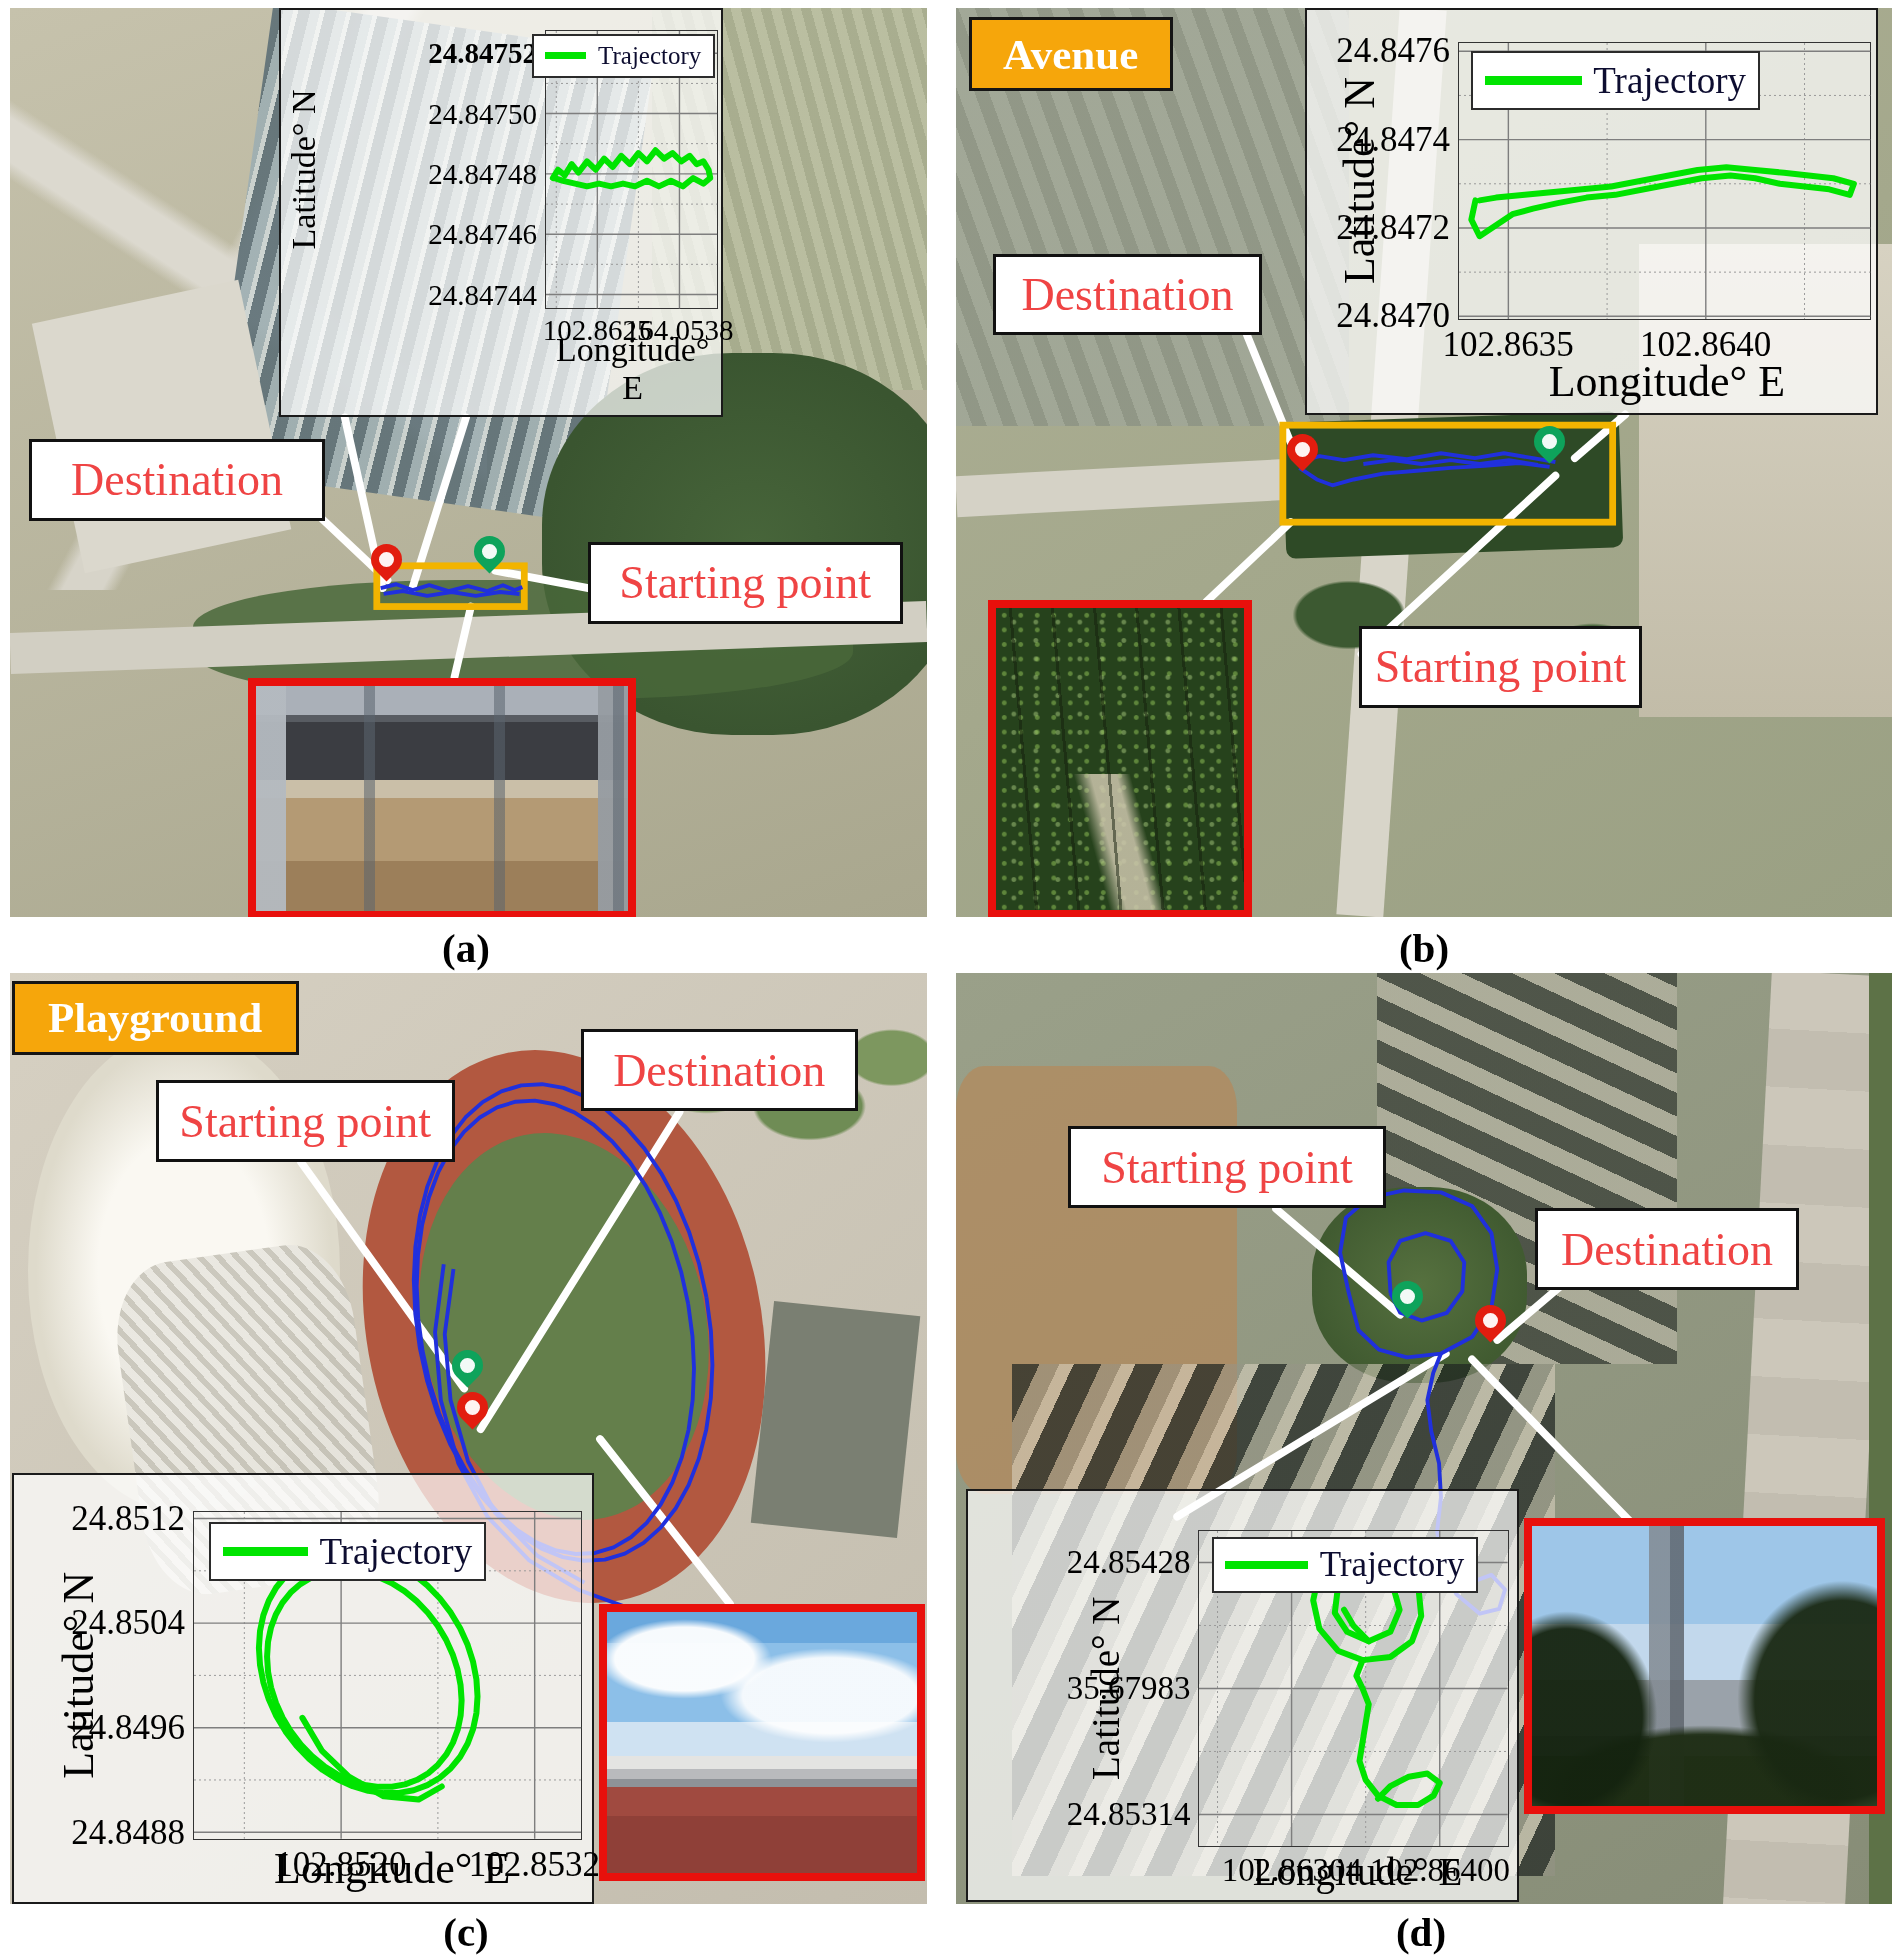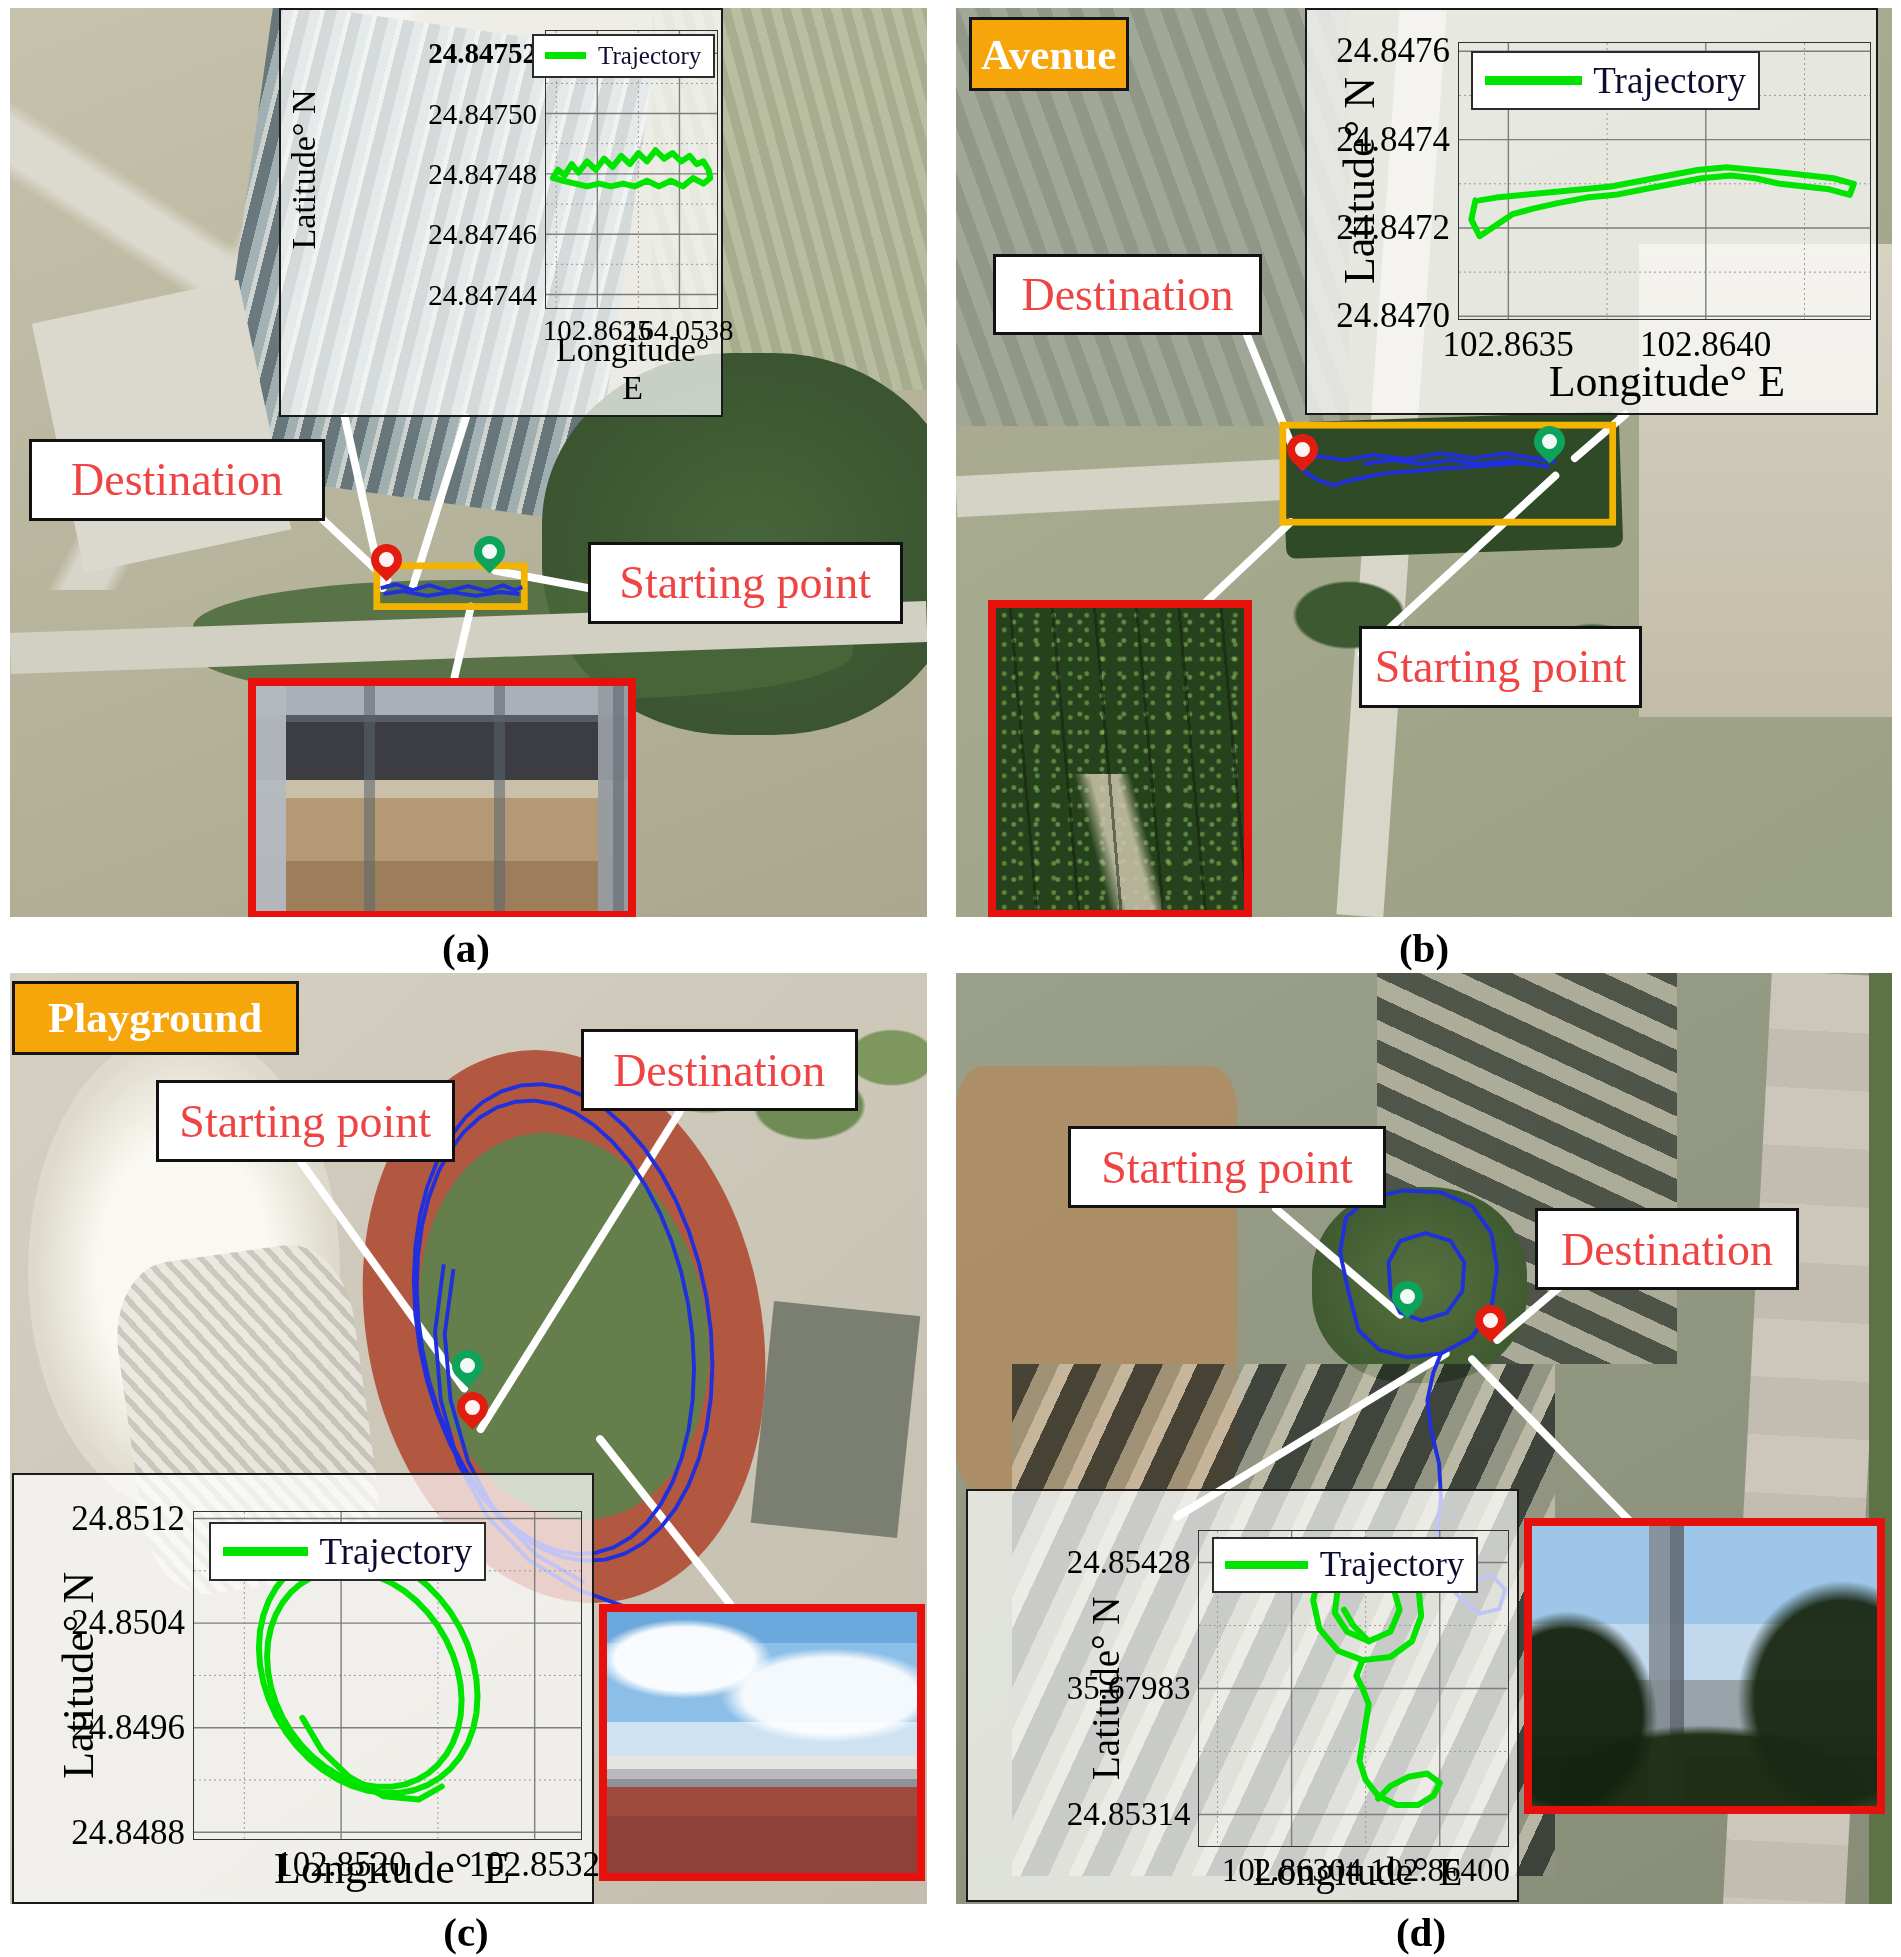--- a/index.html
+++ b/index.html
@@ -72,21 +72,21 @@
   
   .map-overlay{position:absolute;inset:0;width:100%;height:100%;z-index:1}
   .leader{fill:none;stroke:#fff;stroke-width:8;stroke-linecap:round}
   .btraj{fill:none;stroke:var(--map-trajectory-blue);stroke-width:4;stroke-linejoin:round}
   .hrect{fill:none;stroke:var(--highlight-yellow);stroke-width:7}
   
   .tag{position:absolute;z-index:5;height:74px;background:var(--accent-orange);
     border:3.9px solid #151515;color:#fff;font-weight:bold;font-size:43px;
     display:flex;align-items:center;justify-content:center}
   #panel-a .tag{left:1.9px;top:1.9px;width:279px}
-  #panel-b .tag{left:12.6px;top:9.7px;width:160px}
+  #panel-b .tag{left:12.6px;top:9.7px;width:204px}
   #panel-c .tag{left:1.9px;top:7.8px;width:287px}
   #panel-d .tag{left:9.7px;top:1.9px;width:320px;height:78px}
   
   .wbox{position:absolute;z-index:3;height:82px;background:#fff;border:3.9px solid #111;
     color:#ef4444;font-size:46px;display:flex;align-items:center;justify-content:center;white-space:nowrap}
   .dest-a{left:19.4px;top:431px;width:296px}
   .start-a{left:578px;top:534px;width:315px}
   .dest-b{left:37px;top:246px;width:269px;height:81px}
   .start-b{left:403px;top:618px;width:283px}
   .start-c{left:146px;top:107px;width:299px}

